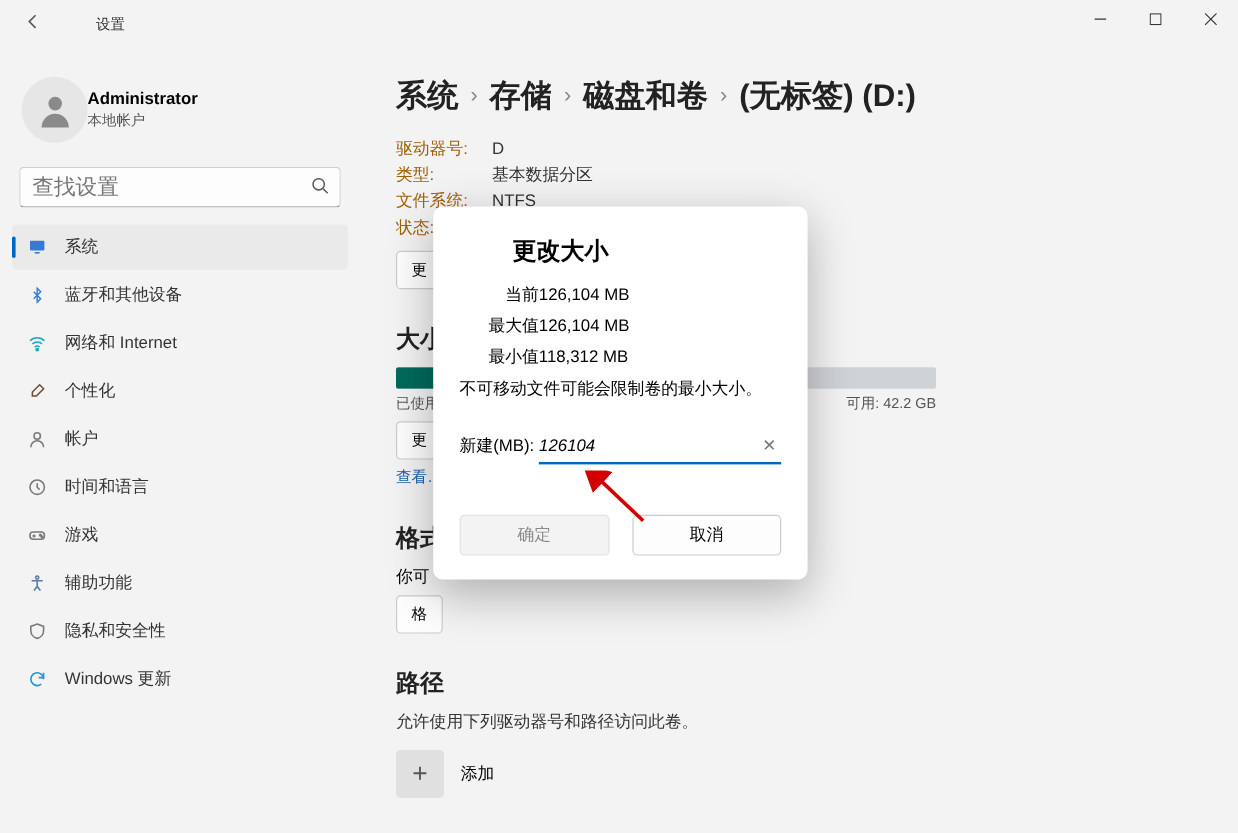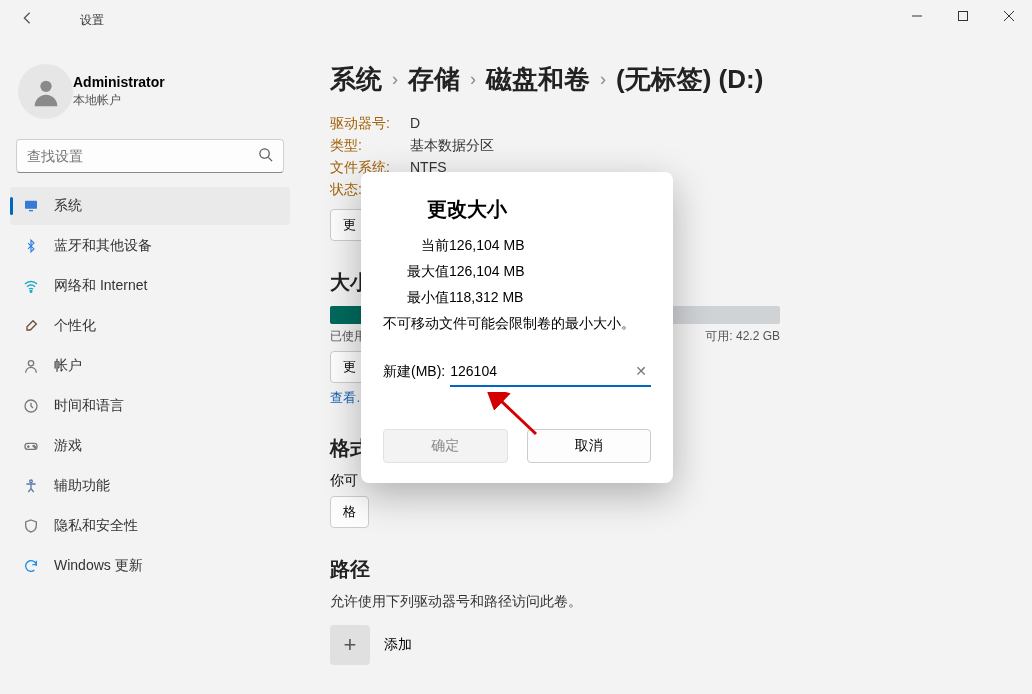--- a/index.html
+++ b/index.html
@@ -42,21 +42,21 @@
     display: flex; align-items: center;
     background: #fdfdfd;
     border: 1px solid #d0d0d0;
     border-bottom: 1.5px solid #888;
     border-radius: 4px;
     height: 34px;
     padding: 0 10px;
   }
   .search input {
     flex: 1; border: none; outline: none; background: transparent;
-    font-size: 14px; color: #3b82f6;
+    font-size: 18px; color: #3b82f6;
   }
   .search .icon { color: #555; }
 
   .nav { padding: 0 6px; }
   .nav-item {
     display: flex; align-items: center; gap: 14px;
     padding: 0 12px; height: 38px; margin: 2px 4px;
     border-radius: 4px; cursor: pointer;
     color: #333;
     font-size: 14px;
@@ -134,20 +134,21 @@
   .dlg-input-row { display: flex; align-items: center; margin-bottom: 42px; }
   .dlg-input-row .label { width: 72px; font-size: 14px; }
   .dlg-input-wrap {
     flex: 1; display: flex; align-items: center;
     border-bottom: 2px solid #0067c0;
     padding: 4px 0;
   }
   .dlg-input-wrap input {
     flex: 1; border: none; outline: none; font-size: 14px;
     padding: 2px 0;
+    font-style: italic;
   }
   .dlg-input-wrap .clear { color: #777; cursor: pointer; font-size: 14px; padding: 0 4px; }
   .dlg-btns { display: flex; gap: 19px; }
   .dlg-btn {
     flex: 1; height: 34px; border-radius: 4px;
     display: flex; align-items: center; justify-content: center;
     font-size: 14px; cursor: pointer;
     background: #fdfdfd; border: 1px solid #ccc;
   }
   .dlg-btn.primary { background: #f3f3f3; color: #8a8a8a; border: 1px solid #e2e2e2; cursor: default; }

